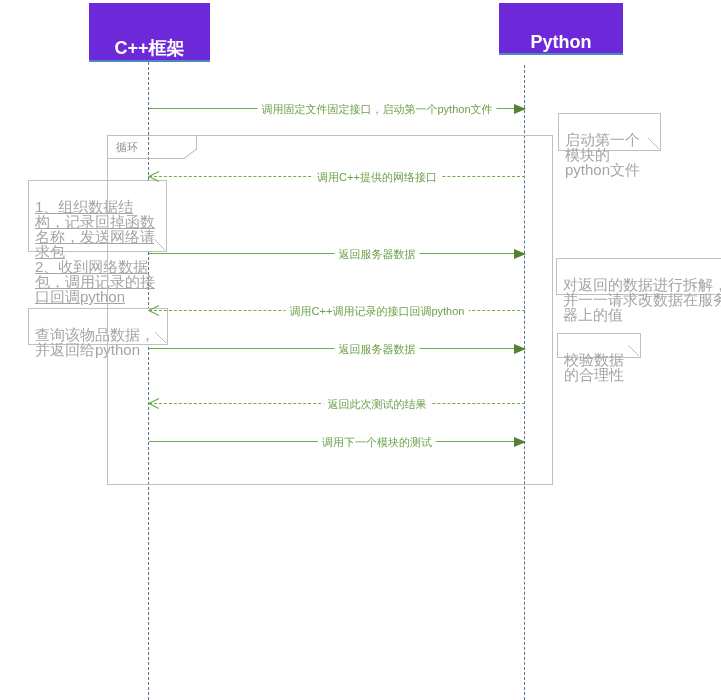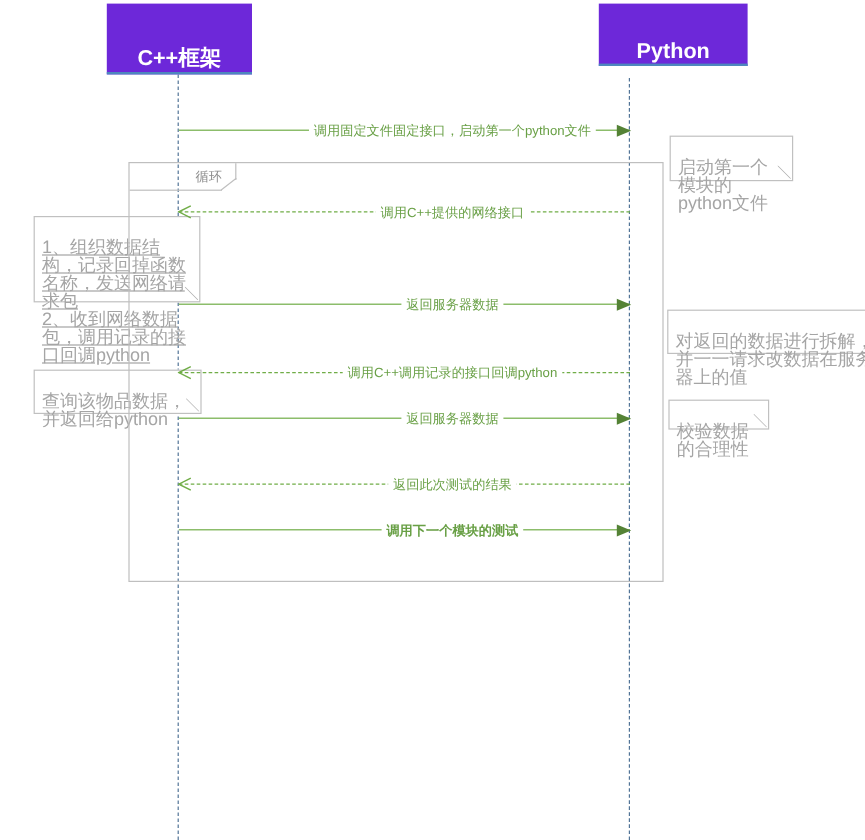--- a/index.html
+++ b/index.html
@@ -8,21 +8,21 @@
   
   .lifeline{position:absolute;width:0;border-left:1px dashed #527497;z-index:0;}
 
   
   .actor{position:absolute;background:#6d28d9;border-bottom:2px solid #4d87be;color:#fff;
          font-weight:bold;font-size:18px;display:flex;align-items:flex-end;justify-content:center;
          z-index:5;box-sizing:border-box;}
 
   
   .frame{position:absolute;left:107px;top:135px;width:446px;height:350px;
-         border:1px solid #BFBFBF;z-index:2;box-sizing:border-box;text-align:right;}
+         border:1px solid #BFBFBF;z-index:2;box-sizing:border-box;}
   .fl-label{position:absolute;left:0;top:0;width:77px;height:23px;border-bottom:1px solid #BFBFBF;
             color:#8c8c8c;font-size:11px;padding:4px 0 0 8px;box-sizing:border-box;}
   .fl-right{position:absolute;left:88px;top:0;height:14px;width:0;border-left:1px solid #BFBFBF;}
   .fl-diag{position:absolute;left:76px;top:22px;width:16px;height:0;border-top:1px solid #BFBFBF;
            transform:rotate(-38deg);transform-origin:0 0;}
 
   
   .msg{position:absolute;left:149px;width:376px;height:0;z-index:4;}
   .msg.solid{border-top:1px solid #70AD47;}
   .msg.dashed{border-top:1px dashed #70AD47;}
@@ -107,21 +107,21 @@
     <span class="msg-label">返回服务器数据</span>
   </div>
 
   <div class="msg dashed" style="top:403px;">
     <svg class="head-left" width="12" height="13" viewBox="0 0 12 13">
       <polyline points="11,1.5 1,6.5 11,11.5" fill="none" stroke="#70AD47" stroke-width="1.2"></polyline>
     </svg>
     <span class="msg-label">返回此次测试的结果</span>
   </div>
 
-  <div class="msg solid" style="top:441px;font-weight:bold;">
+  <div class="msg solid" style="top:441px;">
     <span class="head-right"></span>
     <span class="msg-label">调用下一个模块的测试</span>
   </div>
 
   <div class="actor" style="left:89px;top:3px;width:121px;height:59px;">
     <span>C++框架</span>
   </div>
   <div class="actor" style="left:463px;top:3px;width:124px;height:52px;margin-left:36px;">
     <span>Python</span>
   </div>

